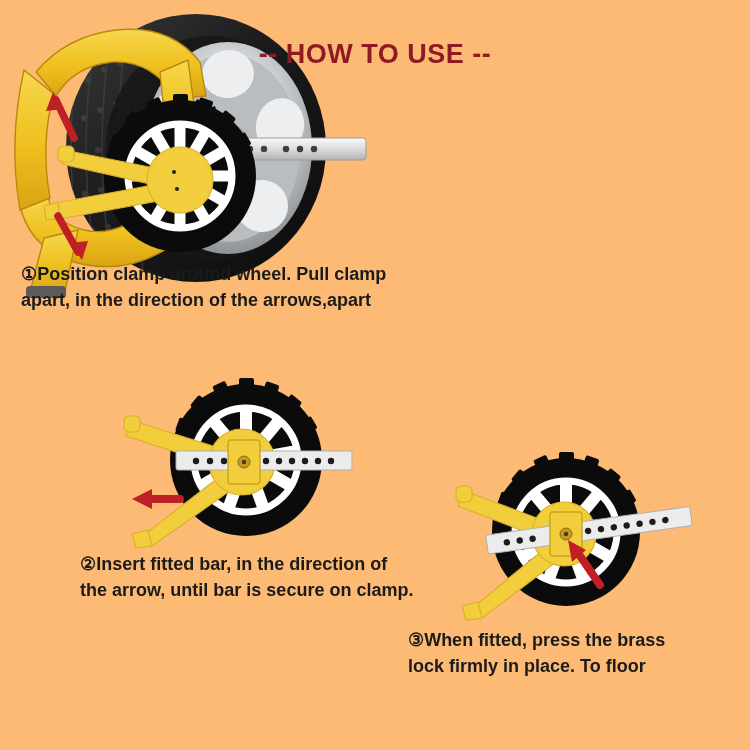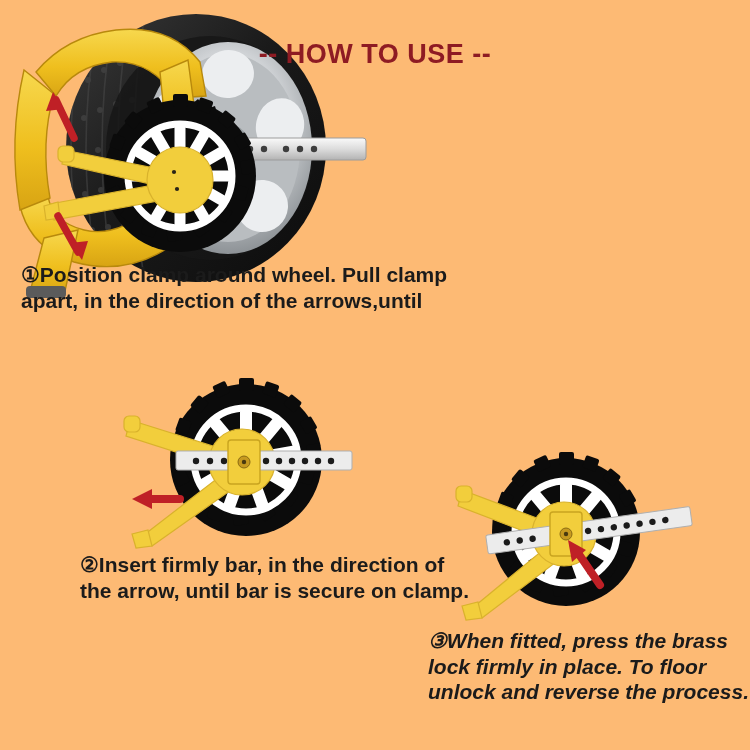--- a/index.html
+++ b/index.html
@@ -28,31 +28,31 @@
     font-weight: bold;
     letter-spacing: 0.5px;
     color: #8E1B23;
     white-space: nowrap;
   }
 
   
   .steptext {
     position: absolute;
     font-family: "Liberation Sans", sans-serif;
-    font-size: 21px;
+    font-size: 18px;
     font-weight: bold;
     color: #1b1b1b;
     line-height: 25.5px;
     white-space: nowrap;
   }
   .steptext div { white-space: nowrap; }
 
   #text-step1 { left: 21px;  top: 262px; }
   #text-step2 { left: 80px;  top: 552px; }
-  #text-step3 { left: 428px; top: 628px; font-style: italic; }
+  #text-step3 { left: 408px; top: 628px; }
 
   
   .illus { position: absolute; }
   #illus-step1 { left: 28px;  top: 88px;  width: 228px; height: 176px; }
   #illus-step2 { left: 118px; top: 372px; width: 236px; height: 178px; }
   #illus-step3 { left: 448px; top: 442px; width: 256px; height: 180px; }
   #photo-main  { left: 368px; top: 105px; width: 368px; height: 300px; }
 
   .illus svg, #photo-main svg { display: block; width: 100%; height: 100%; }
 </style>
@@ -173,21 +173,21 @@
       </g>
       <g>
         <path d="M30 128 L50 164" stroke="#BF2026" stroke-width="7.5" stroke-linecap="round" fill="none"></path>
         <path d="M54 172 L42 155 L60 153 Z" fill="#BF2026"></path>
       </g>
     </svg>
   </div>
 
   <div class="steptext" id="text-step1">
     <div>①Position clamp around wheel. Pull clamp</div>
-    <div>apart, in the direction of the arrows,until</div>
+    <div>apart, in the direction of the arrows,apart</div>
   </div>
 
   <div id="photo-main">
     <svg viewBox="0 0 368 300" xmlns="http://www.w3.org/2000/svg">
       <defs>
         <radialGradient id="rimGrad" cx="50%" cy="38%" r="62%">
           <stop offset="0%" stop-color="#fbfbfb"></stop>
           <stop offset="55%" stop-color="#cfd2d5"></stop>
           <stop offset="100%" stop-color="#8d9296"></stop>
         </radialGradient>
@@ -398,21 +398,21 @@
       </g>
 
       <g>
         <path d="M62 127 L26 127" stroke="#BF2026" stroke-width="8" stroke-linecap="round" fill="none"></path>
         <path d="M14 127 L34 117 L34 137 Z" fill="#BF2026"></path>
       </g>
     </svg>
   </div>
 
   <div class="steptext" id="text-step2">
-    <div>②Insert firmly bar, in the direction of</div>
+    <div>②Insert fitted bar, in the direction of</div>
     <div>the arrow, until bar is secure on clamp.</div>
   </div>
 
   <div class="illus" id="illus-step3">
     <svg viewBox="0 0 256 180" xmlns="http://www.w3.org/2000/svg">
 
       <g>
         <circle cx="118" cy="90" r="74" fill="#0B0B0B"></circle>
       </g>
       <g fill="#0B0B0B">
@@ -504,16 +504,15 @@
       <g>
         <path d="M152 143 L128 108" stroke="#BF2026" stroke-width="8" stroke-linecap="round" fill="none"></path>
         <path d="M120 98 L138 108 L124 120 Z" fill="#BF2026"></path>
       </g>
     </svg>
   </div>
 
   <div class="steptext" id="text-step3">
     <div>③When fitted, press the brass</div>
     <div>lock firmly in place. To floor</div>
-    <div>unlock and reverse the process.</div>
   </div>
 
 </div>
 
 </body></html>

